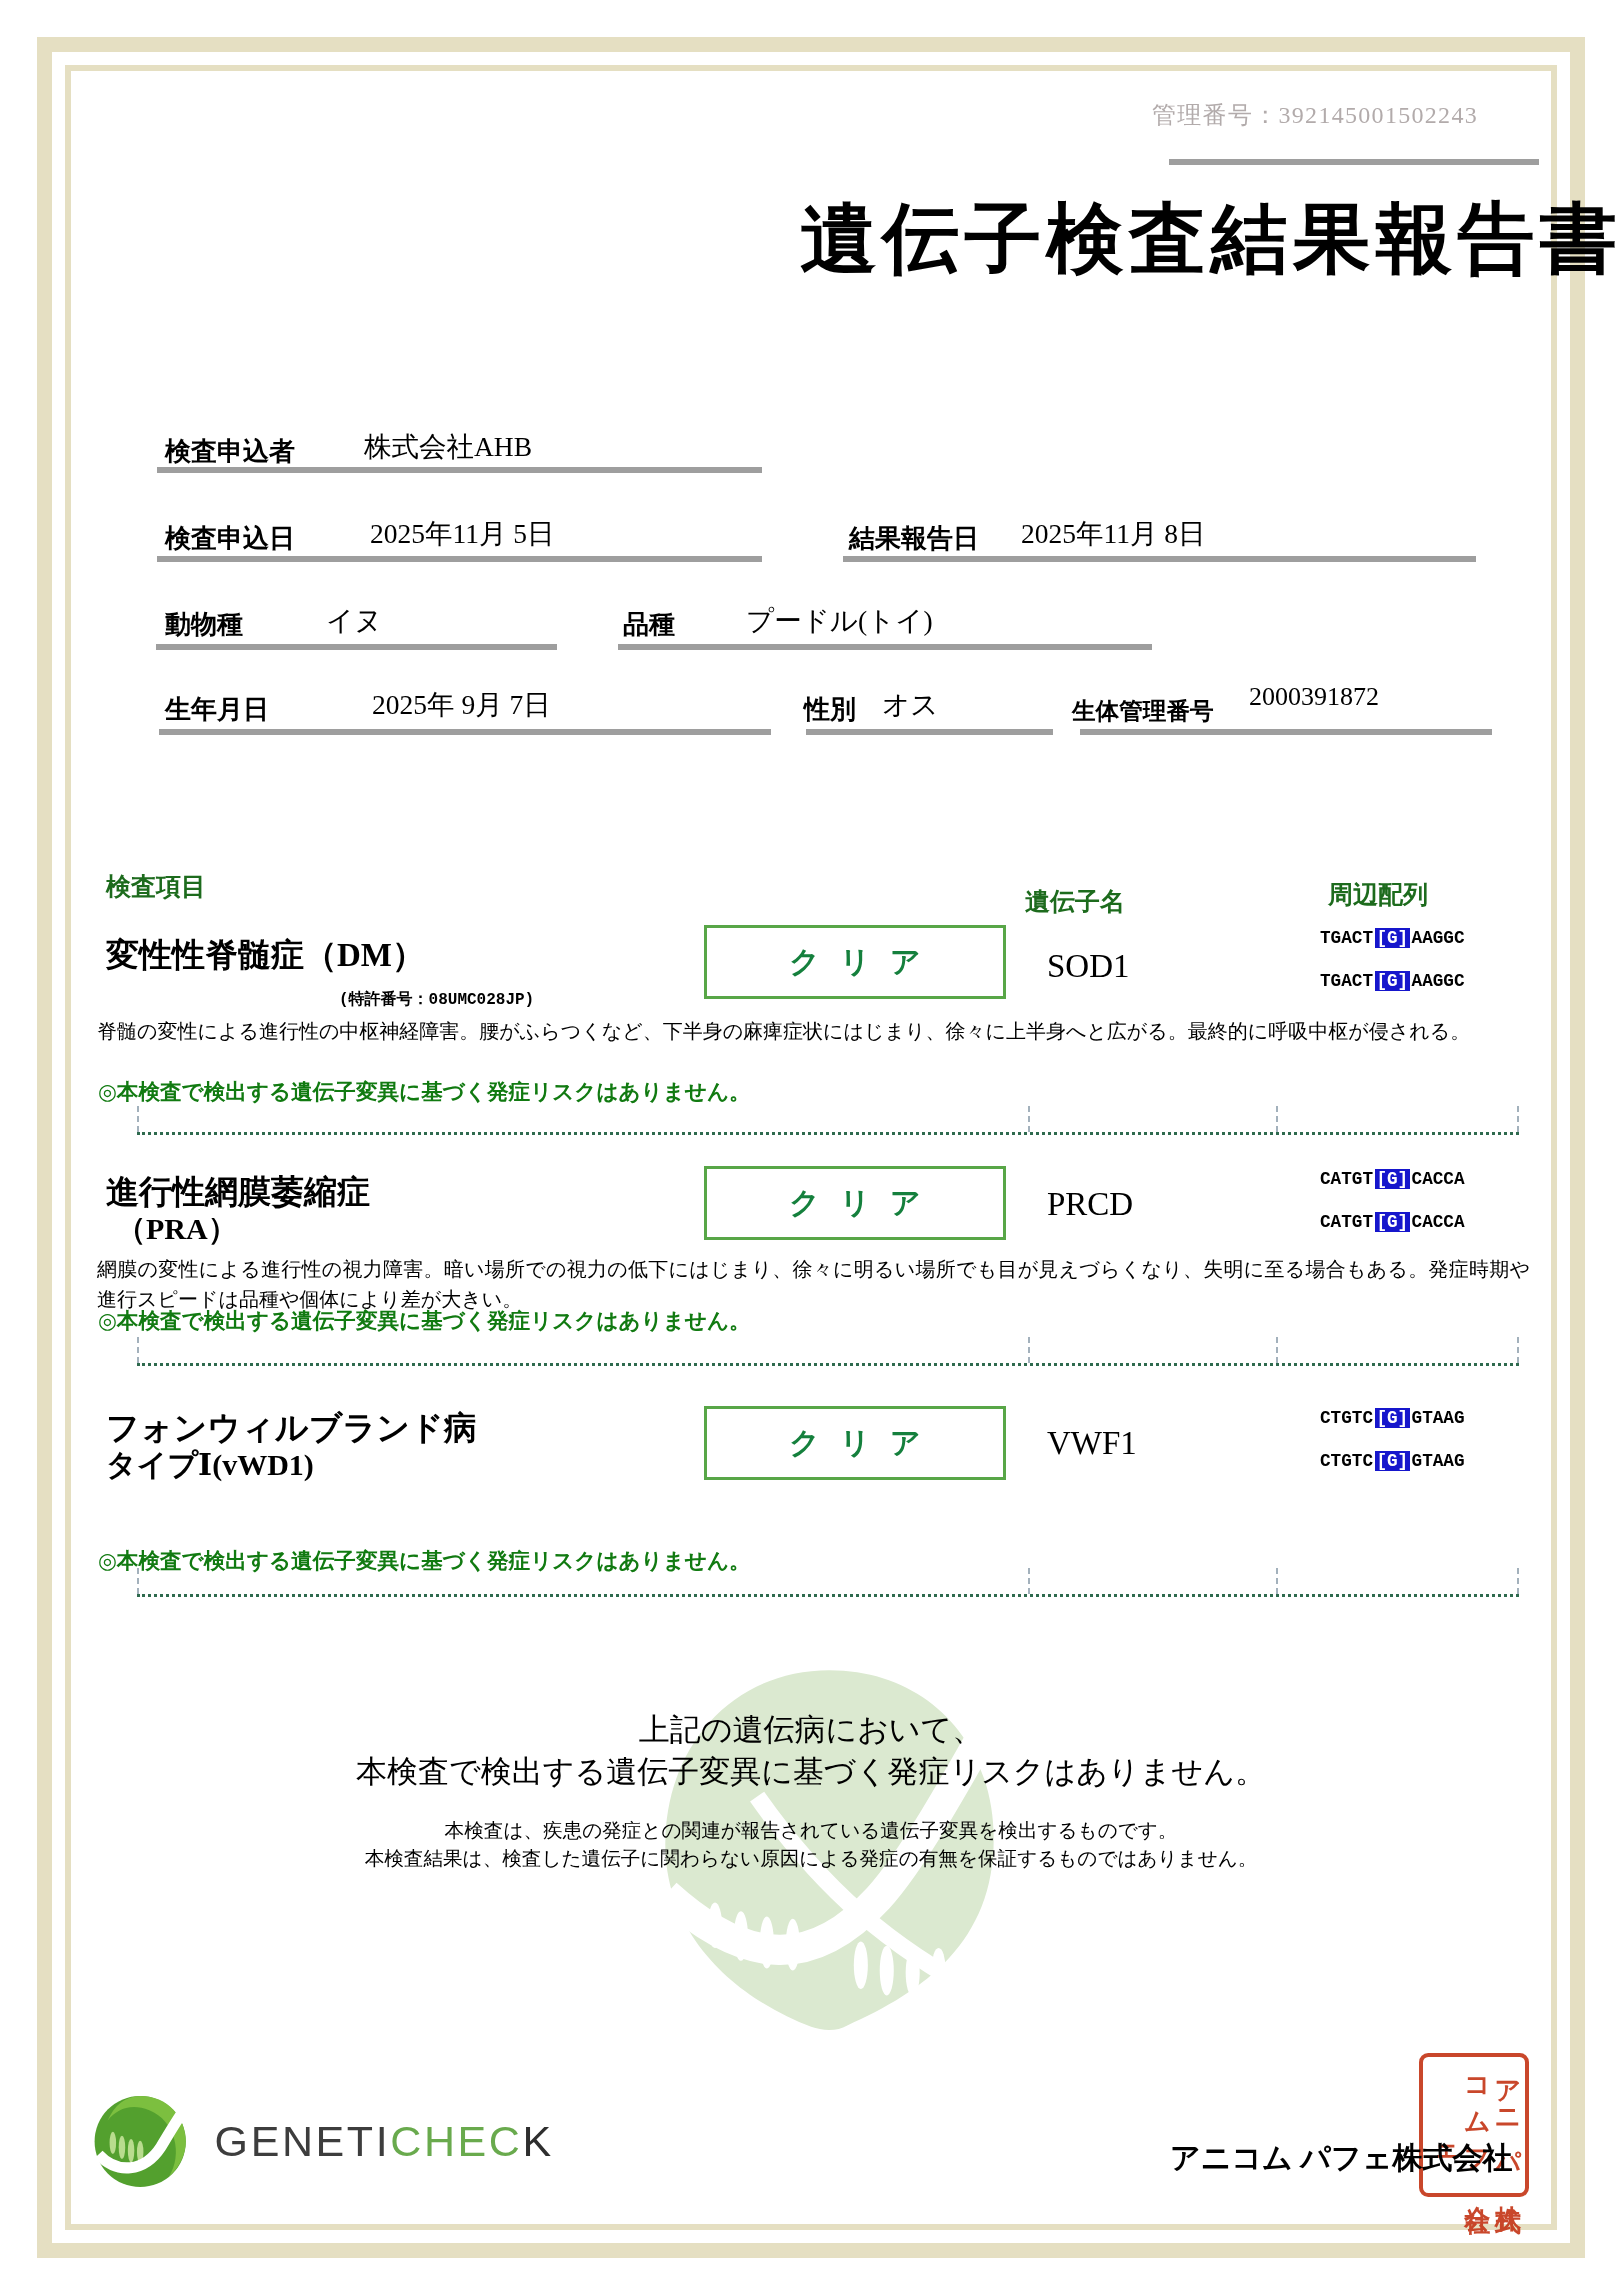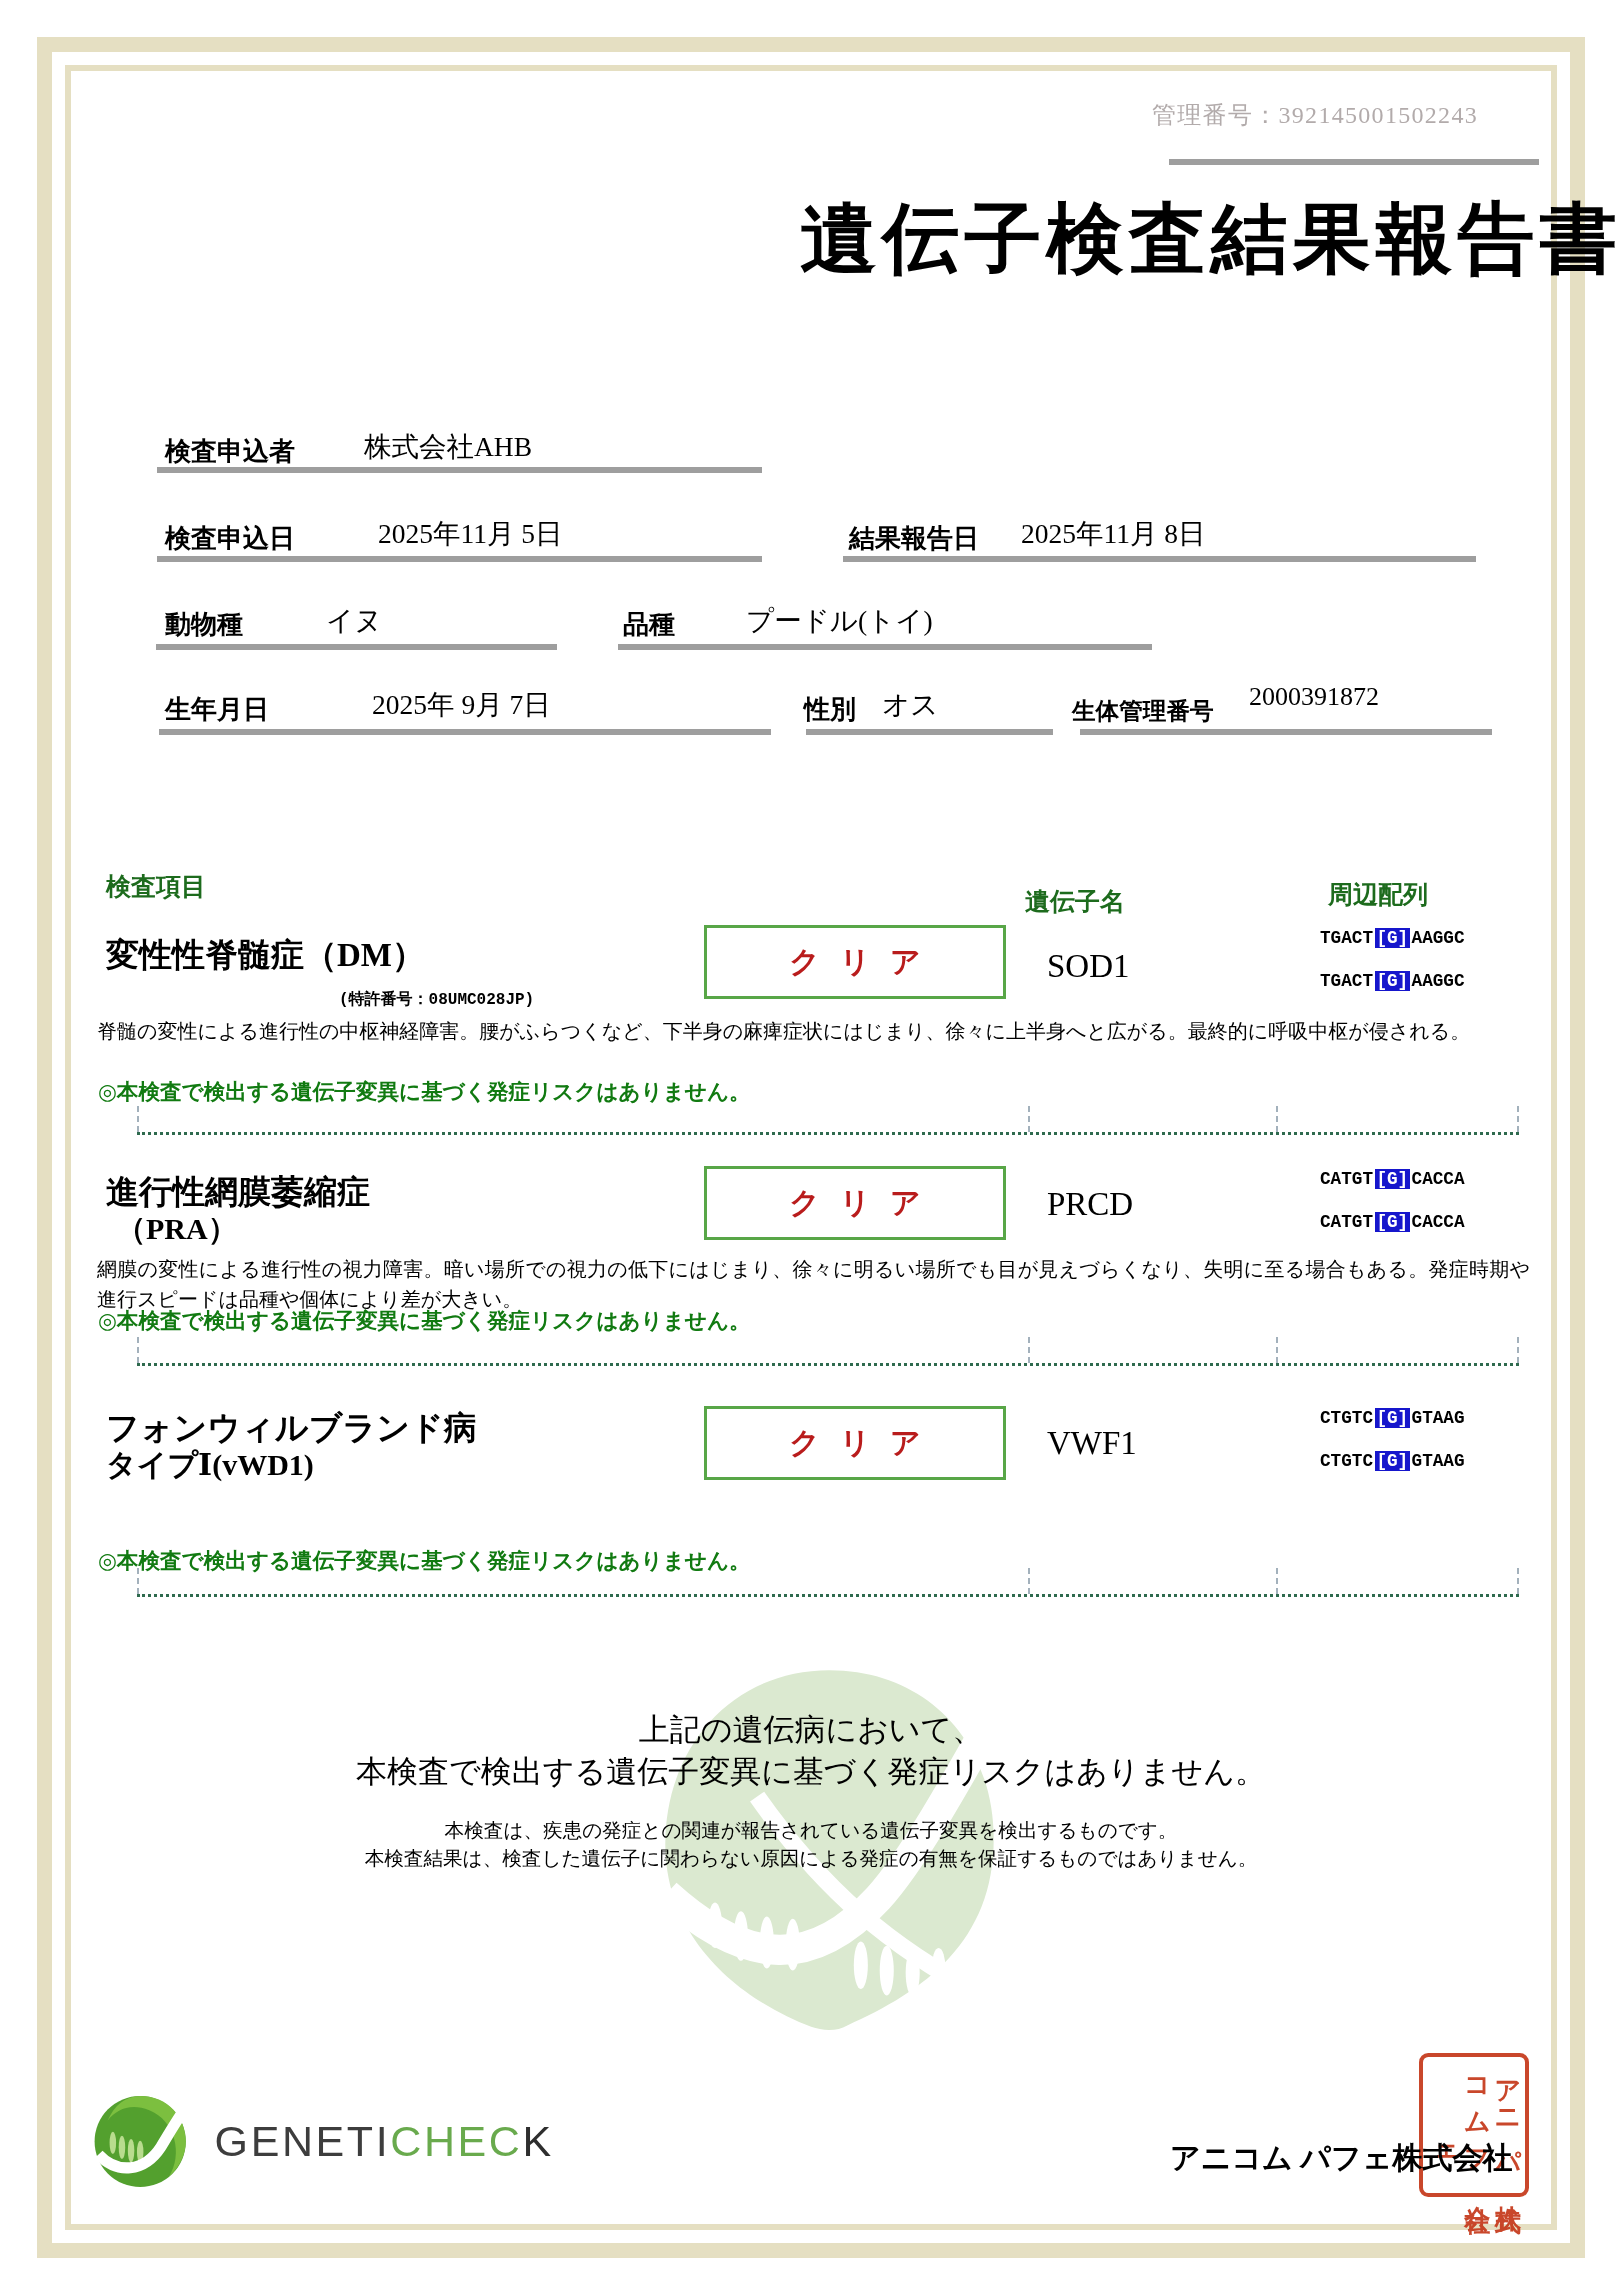--- a/index.html
+++ b/index.html
@@ -33,21 +33,21 @@
 
   
   .thead { font-size:25px; font-weight:bold; color:#1d6b1d; white-space:nowrap; }
 
   .disease { font-size:33px; font-weight:bold; white-space:nowrap; }
   .disease2 { font-size:30px; font-weight:bold; white-space:nowrap; }
   .patent { font-size:16px; font-weight:bold; white-space:nowrap;font-family:Liberation Mono, monospace; }
   .gene { font-size:33px; white-space:nowrap; font-family:"Liberation Serif",serif; }
 
   .clear-btn { width:296px; height:68px; border:3.3px solid #58a647; background:#fff;
-    color:#b91c1c; display:flex; align-items:center; justify-content:center;
+    color:#15803d; display:flex; align-items:center; justify-content:center;
     font-size:30px; font-weight:bold; letter-spacing:19.6px; text-indent:19.6px; }
 
   .seq { font-family:"Liberation Mono","DejaVu Sans Mono",monospace; font-size:17.7px;
     font-weight:bold; white-space:nowrap; }
   .seq .mut { background:#1616cc; color:#ffffff; margin:0 2px; padding:0 1.3px; }
 
   .desc { width:1433px; font-size:20px; line-height:1.5; text-align:justify; }
   .risk { font-size:21.6px; font-weight:bold; color:#117a11; white-space:nowrap; }
 
   .sep { left:137px; width:1382px; height:29px; border-bottom:3.3px dotted #2e6a4e; }
@@ -116,21 +116,21 @@
   </div>
   <div class="abs admin-bar z1"></div>
 
   <div class="abs title z1">遺伝子検査結果報告書</div>
 
   <div class="abs lbl z1" style="top:434px; left:165px">検査申込者</div>
   <div class="abs val z1" style="top:429px; left:364px">株式会社AHB</div>
   <div class="abs bar z1" style="top:467px; left:157px; width:605px"></div>
 
   <div class="abs lbl z1" style="top:521px; left:165px">検査申込日</div>
-  <div class="abs val z1" style="top:516px; left:378px">2025年11月 5日</div>
+  <div class="abs val z1" style="top:516px; left:370px">2025年11月 5日</div>
   <div class="abs bar z1" style="top:556px; left:157px; width:605px"></div>
   <div class="abs lbl z1" style="top:521px; left:849px">結果報告日</div>
   <div class="abs val z1" style="top:516px; left:1021px">2025年11月 8日</div>
   <div class="abs bar z1" style="top:556px; left:843px; width:633px"></div>
 
   <div class="abs lbl z1" style="top:607px; left:165px">動物種</div>
   <div class="abs val z1" style="top:603px; left:326px">イヌ</div>
   <div class="abs bar z1" style="top:644px; left:156px; width:401px"></div>
   <div class="abs lbl z1" style="top:607px; left:623px">品種</div>
   <div class="abs val z1" style="top:603px; left:746px">プードル(トイ)</div>

